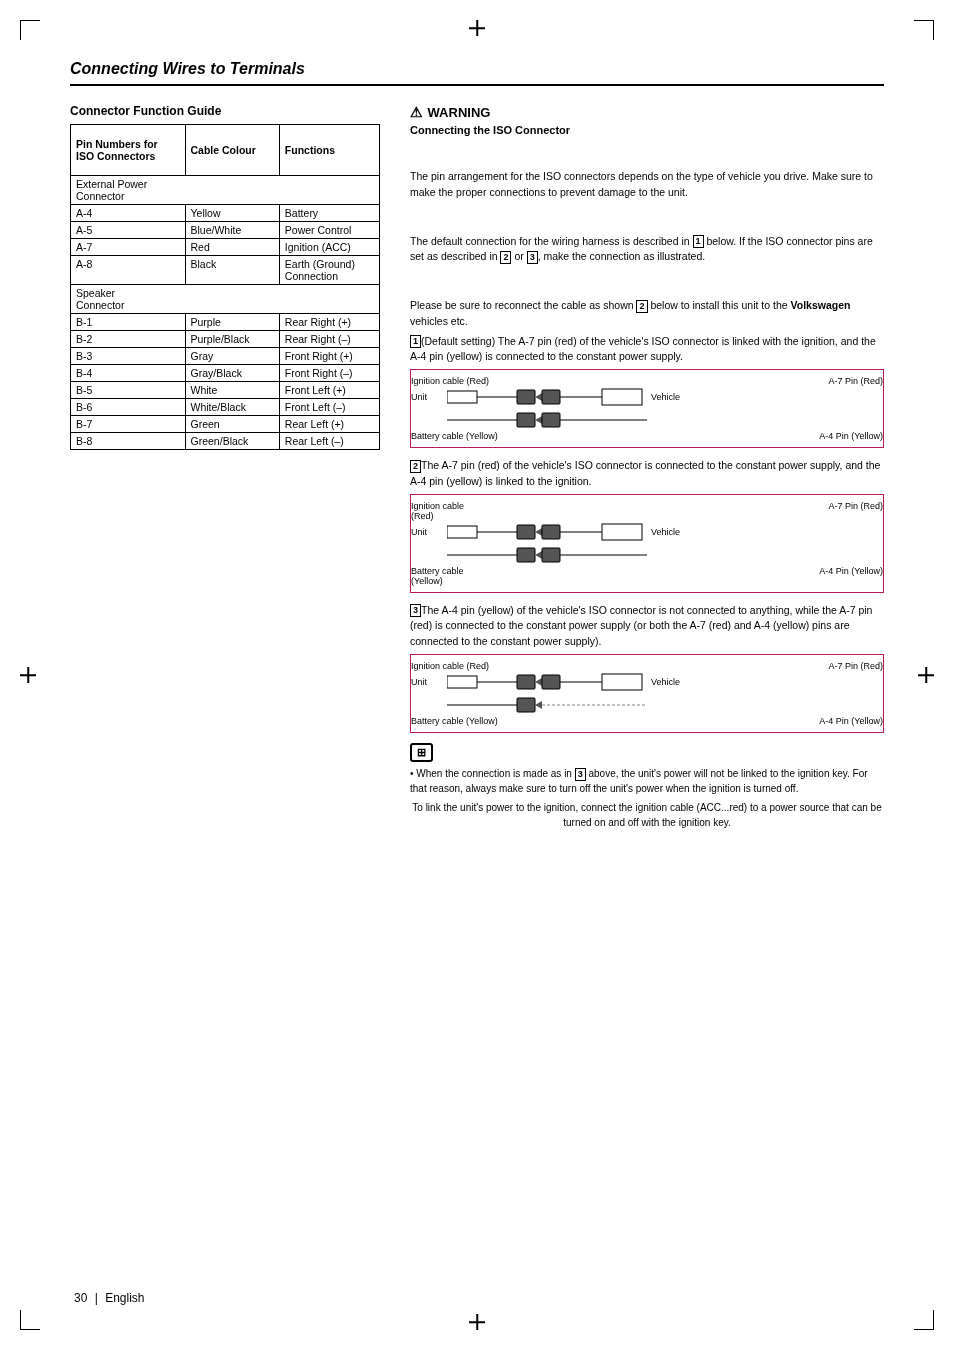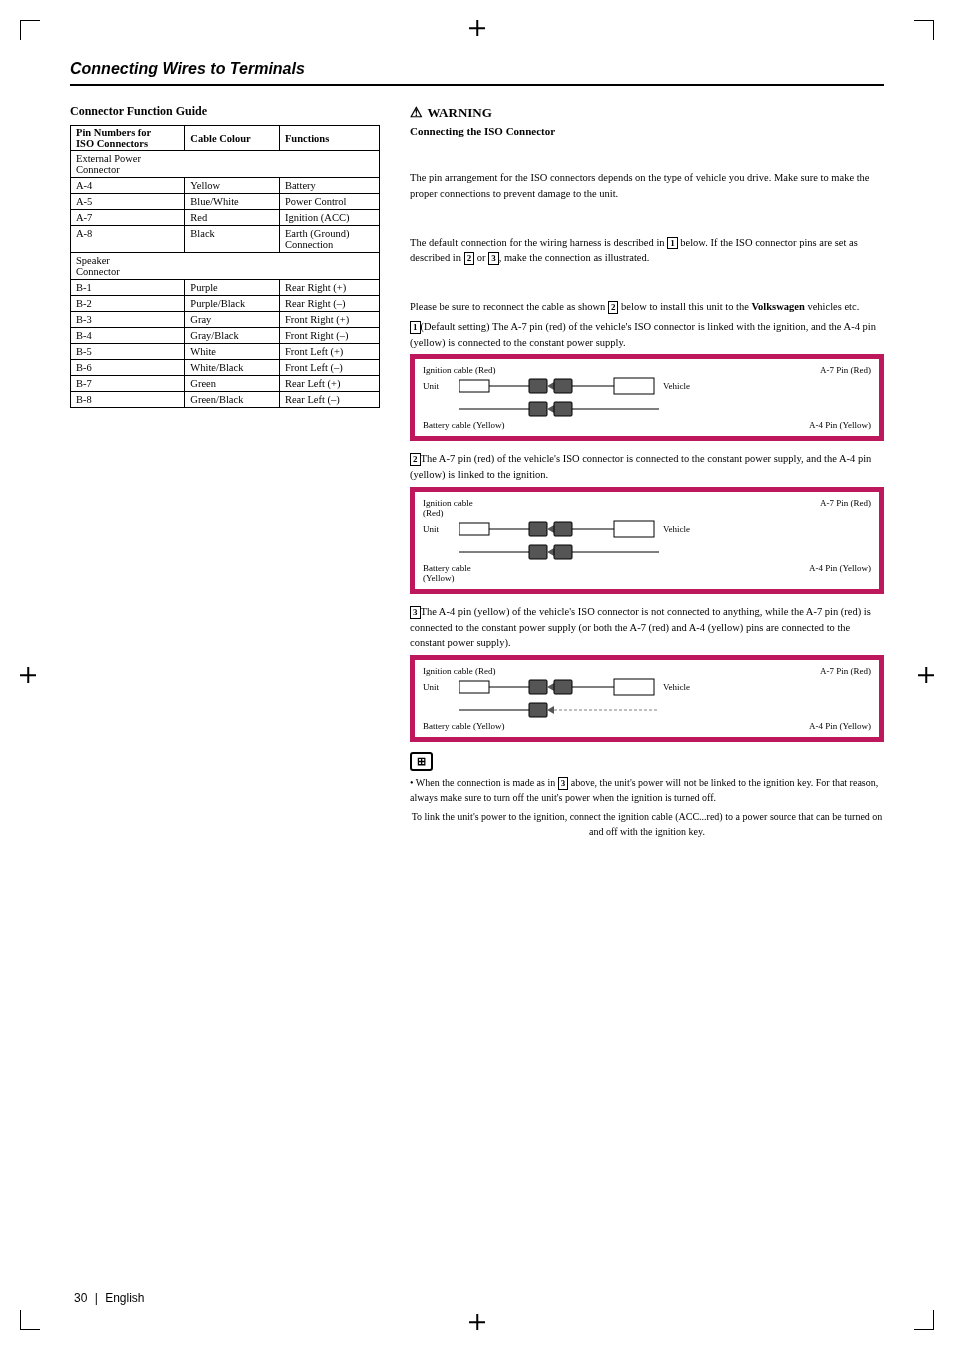--- a/index.html
+++ b/index.html
@@ -74,42 +74,41 @@
       font-size: 16px;
       font-weight: bold;
       font-style: italic;
       margin-bottom: 18px;
       border-bottom: 2px solid #000;
       padding-bottom: 6px;
     }
     .two-col {
       display: flex;
       gap: 30px;
-      font-family: Liberation Serif, serif;
     }
     .left-col {
       flex: 0 0 310px;
     }
     .right-col {
       flex: 1;
     }
     
     .section-title {
       font-size: 12px;
       font-weight: bold;
       margin-bottom: 6px;
     }
     table.connector-table {
       border-collapse: collapse;
       width: 100%;
       font-size: 10.5px;
     }
     table.connector-table th {
       border: 1px solid #000;
-      padding: 1px 5px;
+      padding: 13px 5px;
       text-align: left;
       font-weight: bold;
       background: #fff;
       font-size: 10.5px;
     }
     table.connector-table td {
       border: 1px solid #000;
       padding: 2px 5px;
       vertical-align: top;
     }
@@ -155,22 +154,22 @@
       display: inline-block;
       border: 1px solid #000;
       font-size: 9px;
       padding: 0 2px;
       font-weight: bold;
       line-height: 1.2;
       vertical-align: middle;
     }
     
     .connector-diagram {
-      border: 5px solid #be185d;
-      padding: 6px 8px;
+      border: 1px solid #be185d;
+      padding: 6px 0;
       margin-bottom: 8px;
       font-size: 9.5px;
       position: relative;
       background: #fff;
     }
     
     .connector-svg {
       display: block;
     }
     

